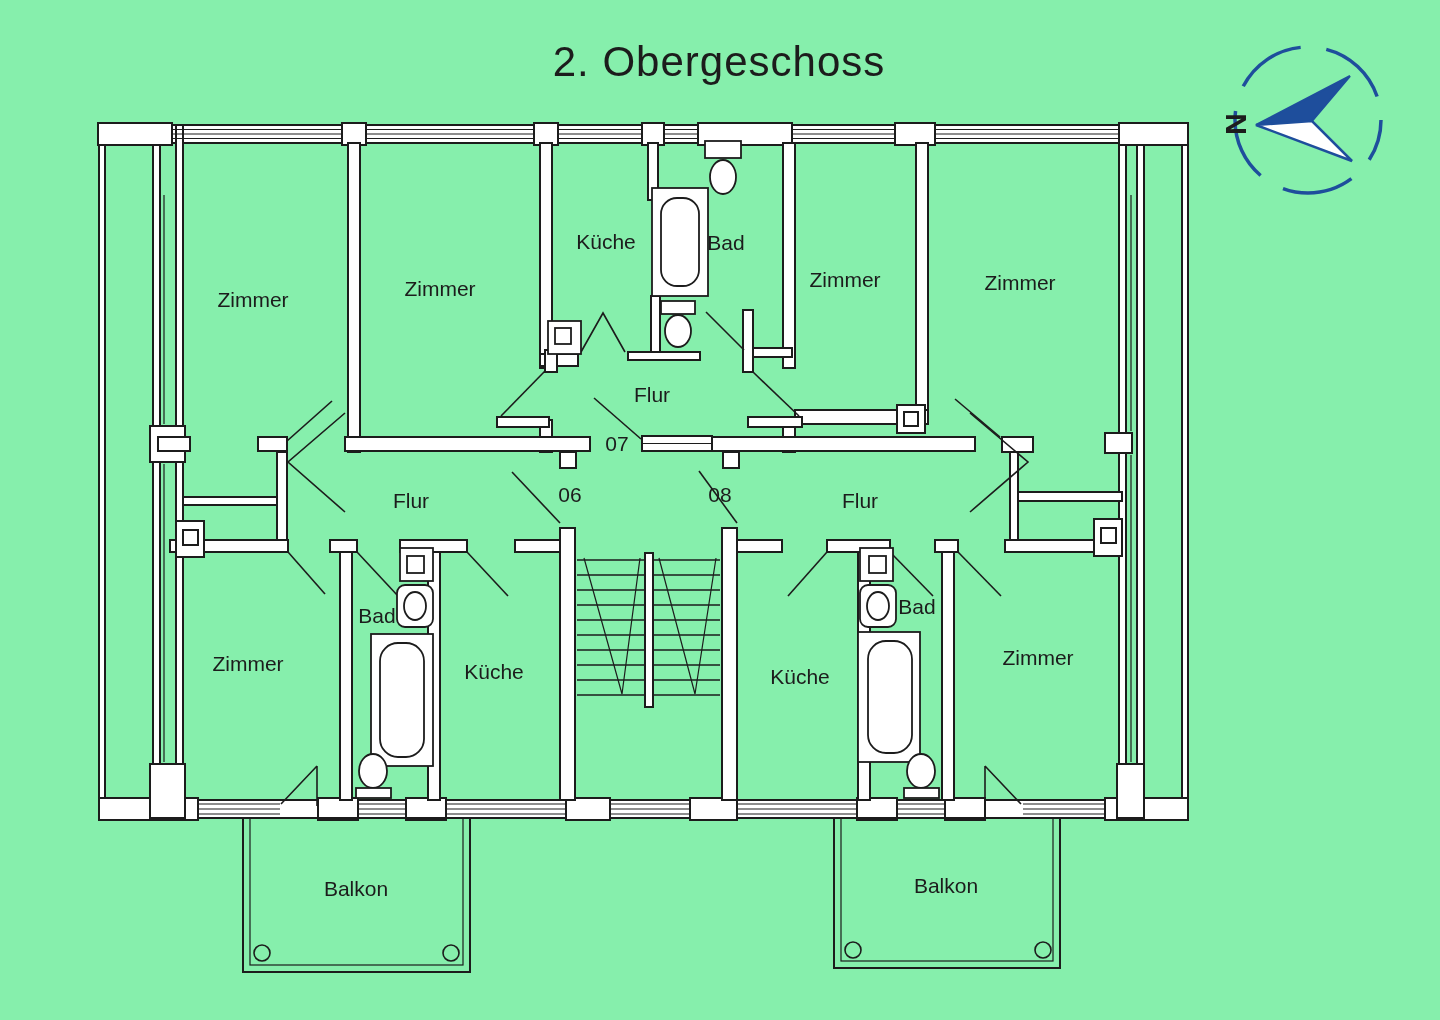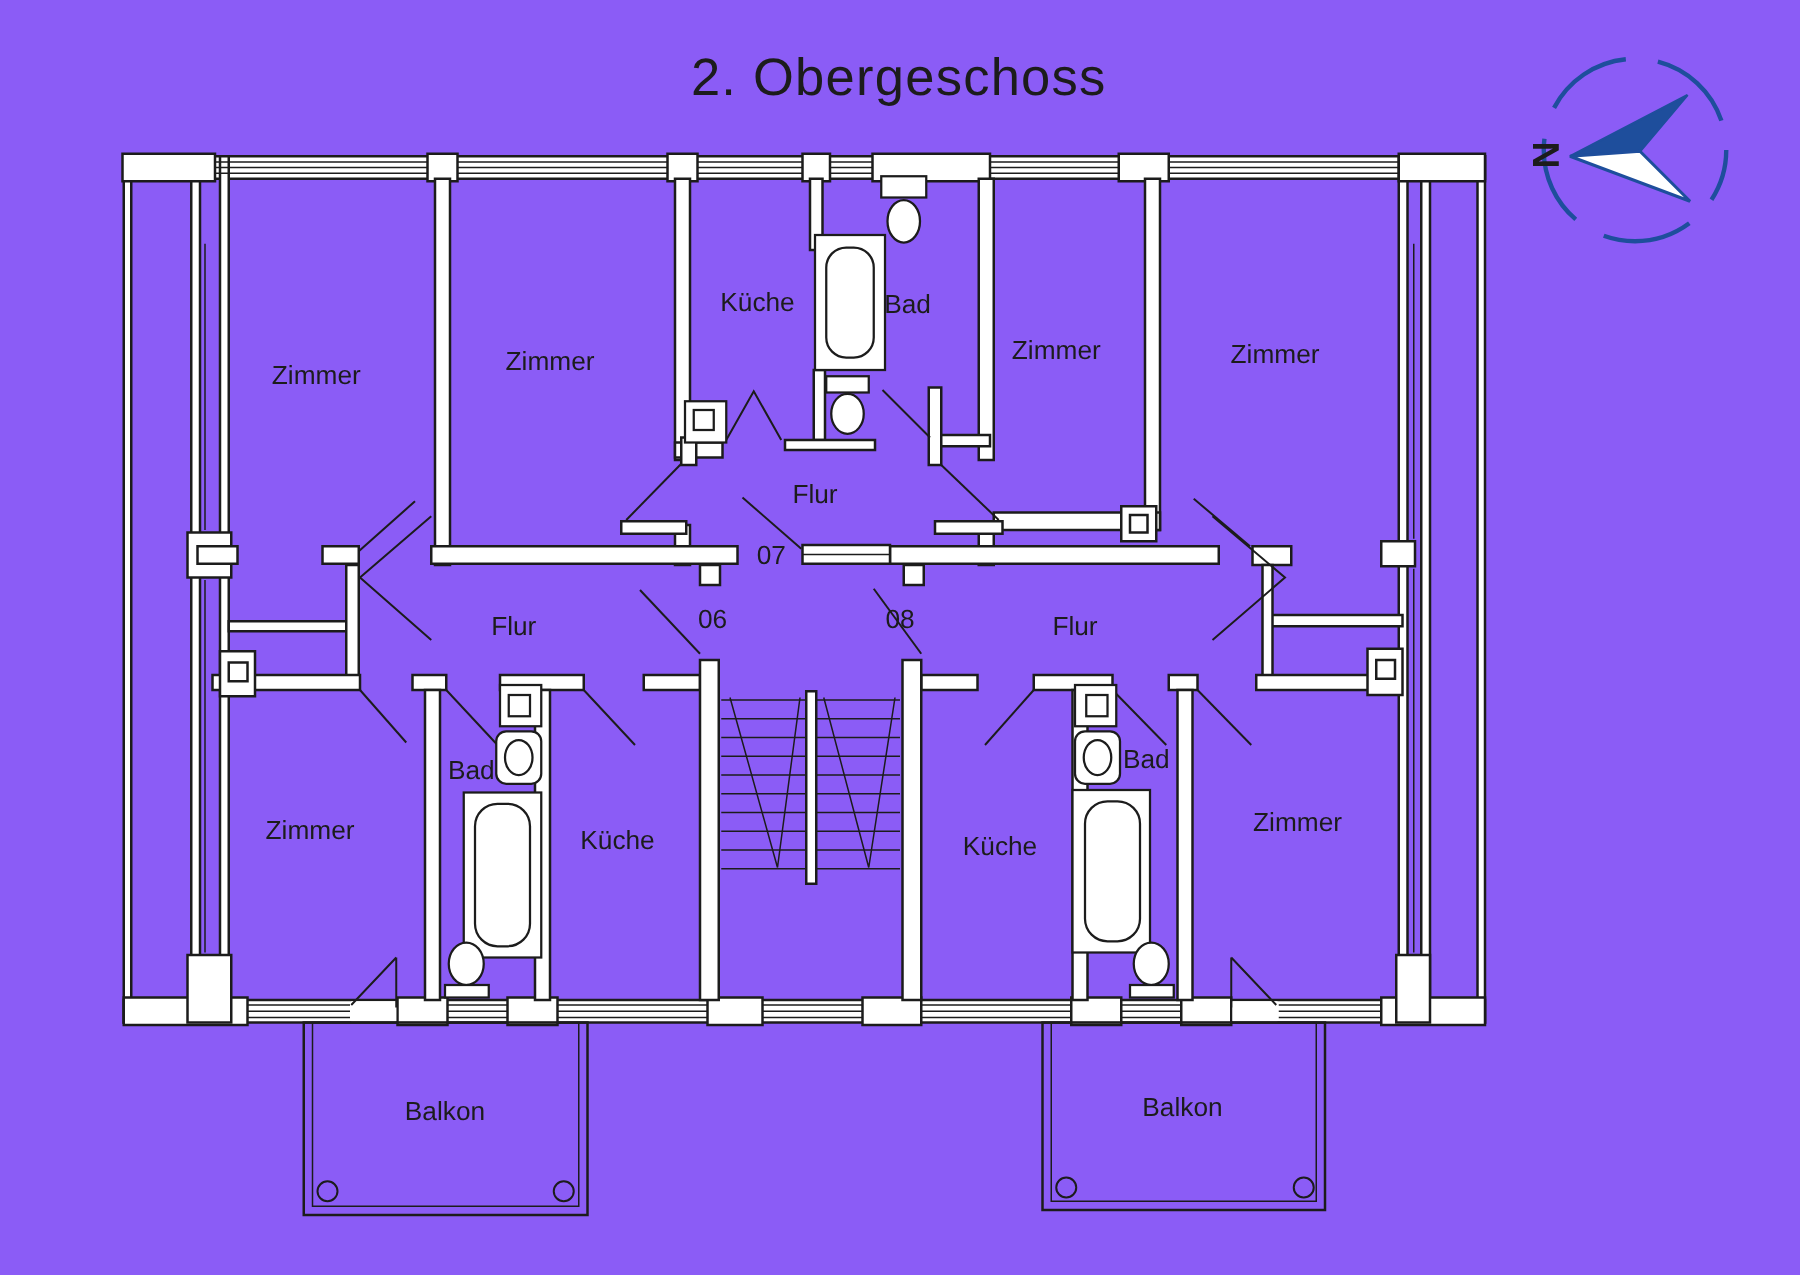--- a/index.html
+++ b/index.html
@@ -1,16 +1,16 @@
 <!DOCTYPE html>
 <html><head>
 <meta charset="utf-8">
 <style>
   html,body{margin:0;padding:0;background:#ffffff;}
-  .page{position:relative;width:1440px;height:1020px;background:#8b5cf6;overflow:hidden;
+  .page{position:relative;width:1440px;height:1020px;background:#86efac;overflow:hidden;
         font-family:"Liberation Sans", sans-serif;}
   svg{display:block;}
   text{font-family:"Liberation Sans", sans-serif;fill:#1c1c1c;}
   .room-label{font-size:21px;}
   .apt-number{font-size:21px;}
   .plan-title{font-size:42px;letter-spacing:1px;}
   .compass-n{font-size:30px;font-weight:bold;}
 </style>
 </head>
 <body>

